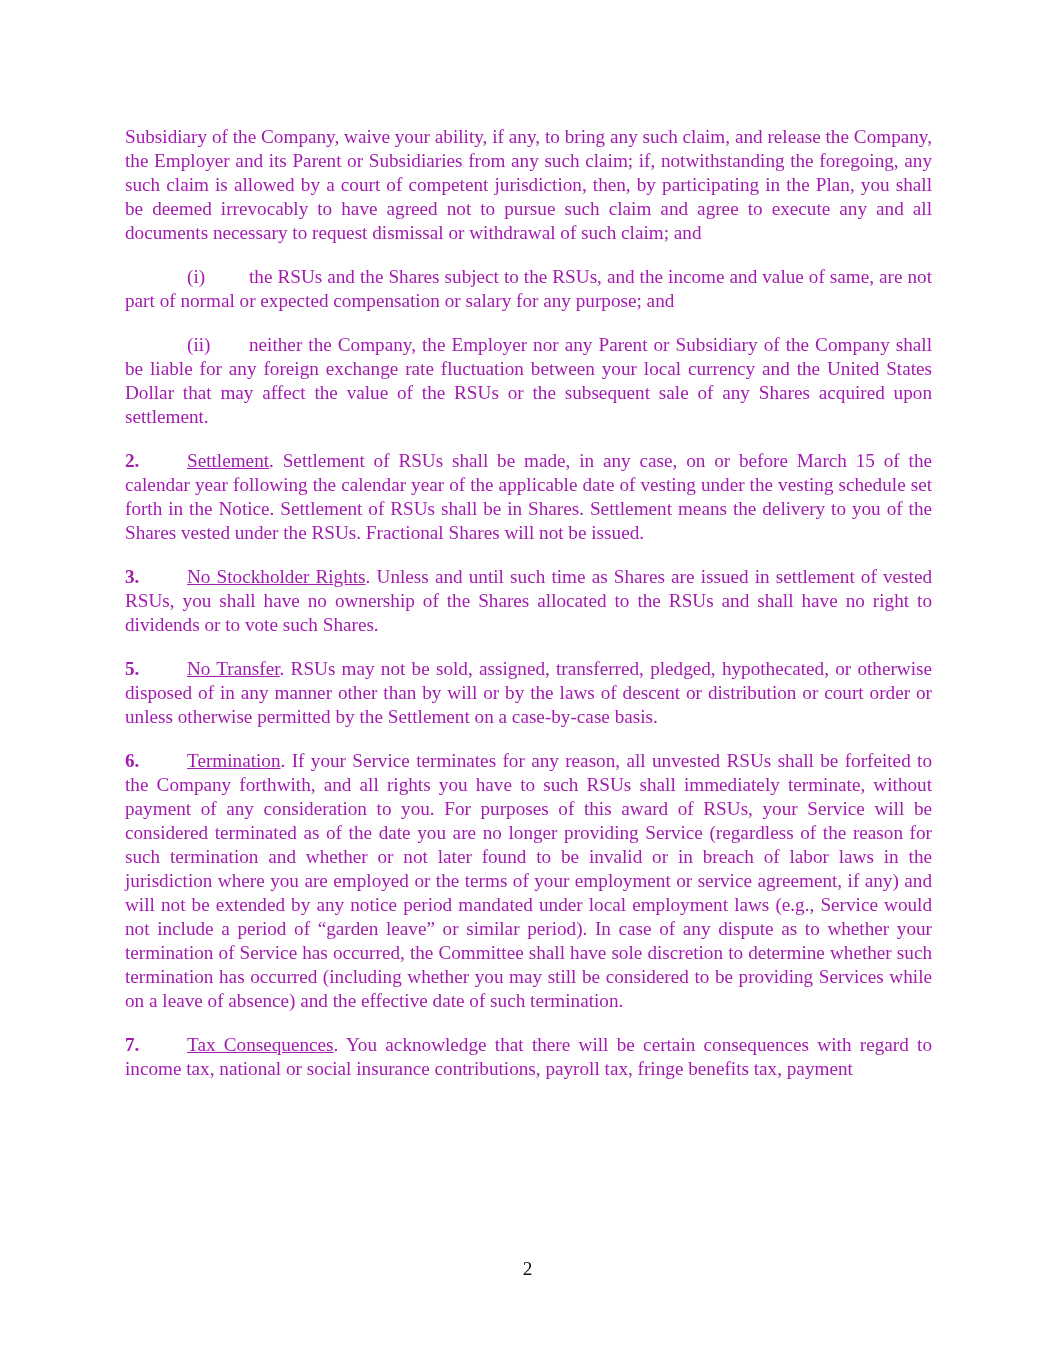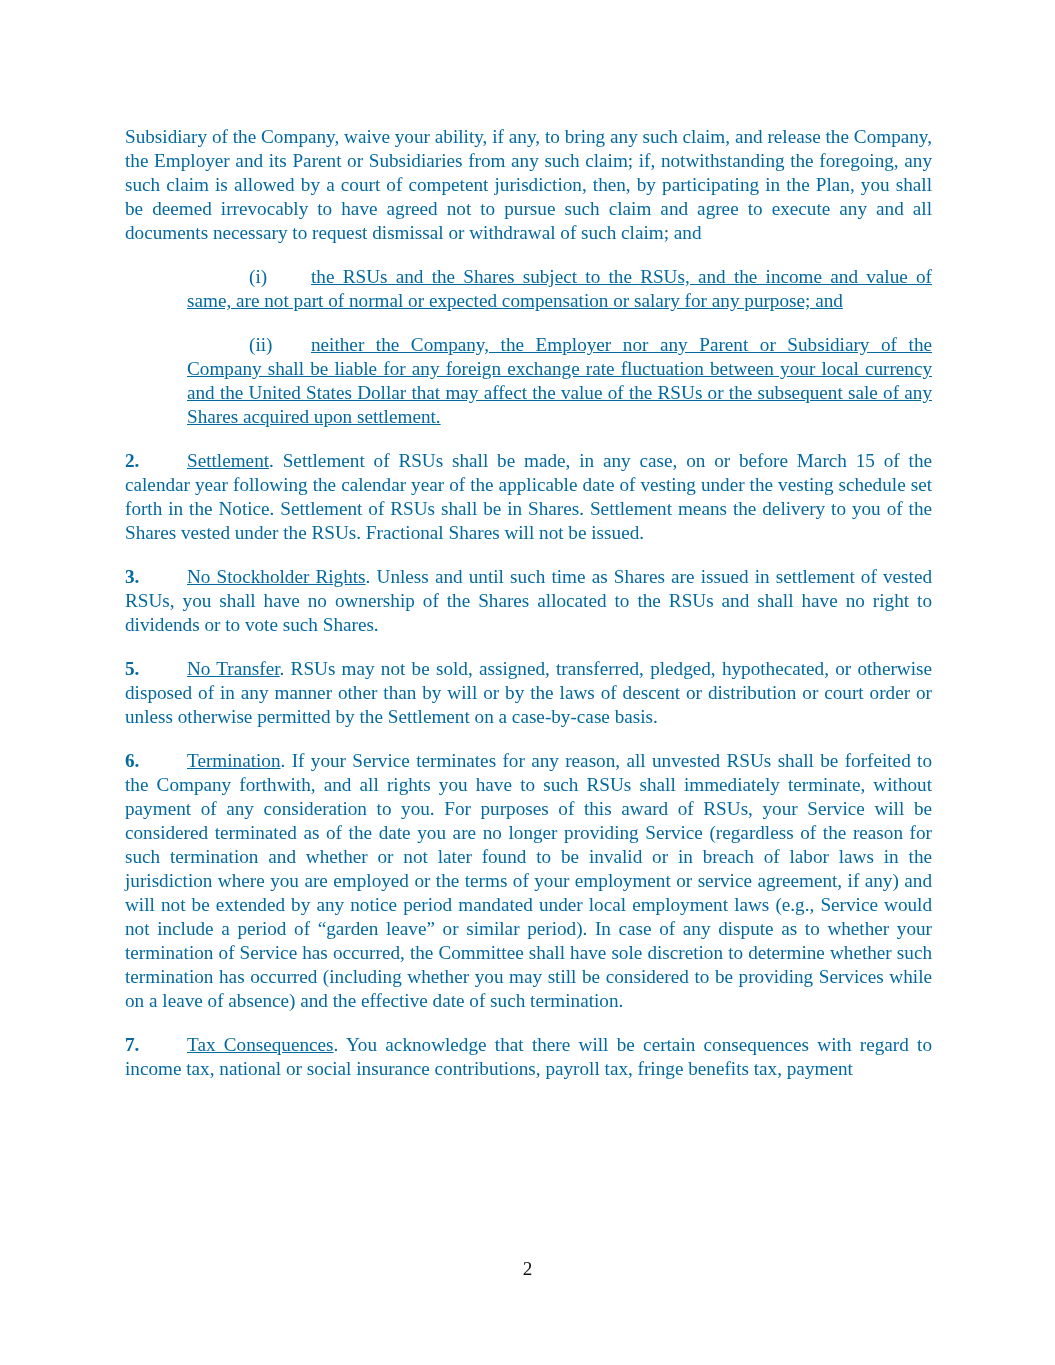--- a/index.html
+++ b/index.html
@@ -1,24 +1,24 @@
 <!DOCTYPE html>
 <html><head>
 <meta charset="utf-8">
 <style>
   html, body { margin: 0; padding: 0; background: #ffffff; }
   body { width: 1055px; height: 1365px; position: relative; overflow: hidden; }
   .page {
     position: absolute; left: 125px; top: 125px; width: 807px;
     font-family: "Liberation Serif", serif; font-size: 19.2px; line-height: 24px;
-    color: #0369a1; text-align: justify;
+    color: #a21caf; text-align: justify;
   }
   .para { margin: 0 0 20px 0; }
   .first-indent { text-indent: 62px; }
-  .sub { margin-left: 62px; text-indent: 62px; text-decoration: underline; }
+  .sub { text-indent: 62px; }
   .marker { display: inline-block; width: 62px; text-indent: 0; }
   .num { font-weight: bold; display: inline-block; width: 62px; }
   .heading { font-weight: normal; text-decoration: underline; }
   .page-number {
     position: absolute; left: 0; width: 1055px; top: 1258px; text-align: center;
     font-family: "Liberation Serif", serif; font-size: 19.2px; color: #111111;
   }
 </style>
 </head>
 <body>

